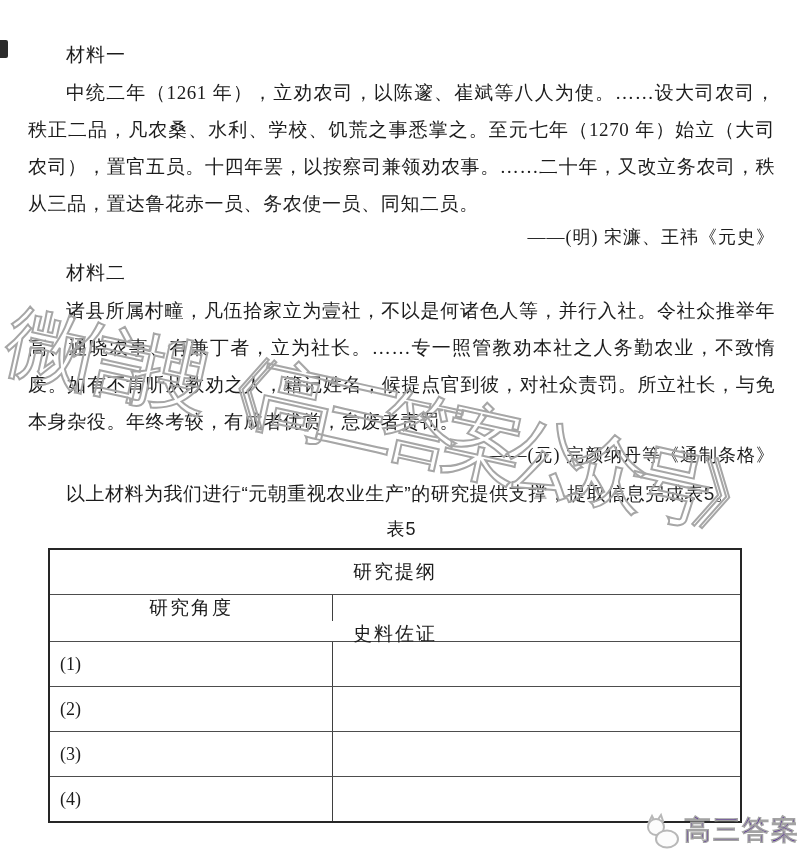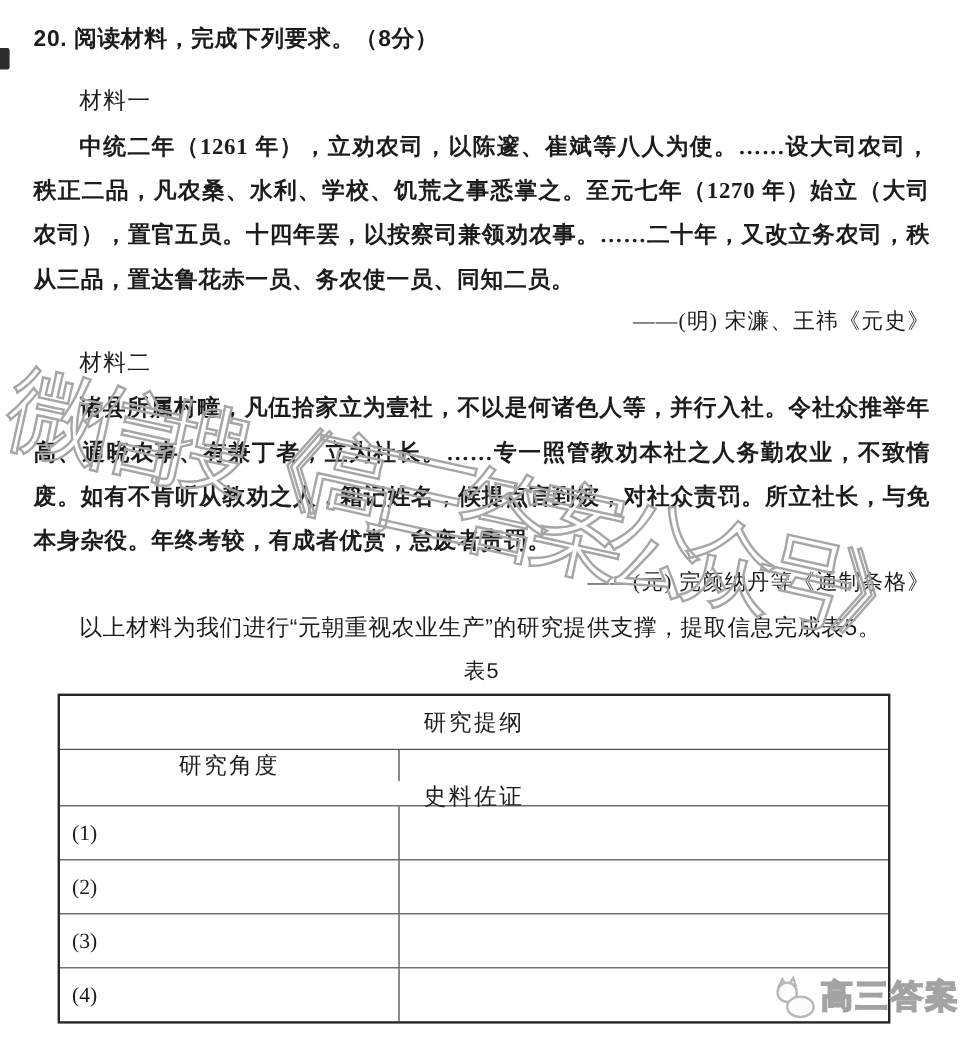--- a/index.html
+++ b/index.html
@@ -28,21 +28,21 @@
     letter-spacing:0.5px;
   }
   .mat-label{
     font-family:"Liberation Sans","DejaVu Sans",sans-serif;
     font-weight:normal;font-size:19px;line-height:26px;
     margin:24px 0 0 38px;letter-spacing:1px;
   }
   .mat-para{
     margin:6px 0 0 0;
     font-size:19px;line-height:37px;letter-spacing:0.6px;
-    text-align:justify;text-indent:2em;font-weight:bold;
+    text-align:justify;text-indent:2em;
   }
   .source{
     font-size:18px;line-height:26px;text-align:right;
     margin-top:2px;letter-spacing:1px;
   }
   .task{
     font-family:"Liberation Sans","DejaVu Sans",sans-serif;
     font-size:19px;line-height:28px;text-indent:2em;
     margin-top:12px;letter-spacing:0.5px;
   }
@@ -86,34 +86,33 @@
     color:transparent;
     -webkit-text-stroke:2px #a6a6a6;
     pointer-events:none;z-index:5;
   }
   .brand{
     position:absolute;left:644px;top:810px;
     display:flex;align-items:center;gap:2px;z-index:6;
   }
   .brand-text{
     font-family:"Liberation Sans","DejaVu Sans",sans-serif;
-    font-weight:bold;font-size:27px;letter-spacing:2px;
-    color:#000000;
+    font-weight:normal;font-size:27px;letter-spacing:2px;
+    color:#4c1d95;
     -webkit-text-stroke:1.4px #a3a3a3;
   }
   .mascot{display:block;}
 </style>
 </head>
 <body>
 
 <div class="page">
 
   <div class="scan-mark"></div>
 
-  <div class="q-heading">20. 阅读材料，完成下列要求。（8分）</div>
 
   <div class="mat-label">材料一</div>
   <p class="mat-para">中统二年（1261 年），立劝农司，以陈邃、崔斌等八人为使。……设大司农司，秩正二品，凡农桑、水利、学校、饥荒之事悉掌之。至元七年（1270 年）始立（大司农司），置官五员。十四年罢，以按察司兼领劝农事。……二十年，又改立务农司，秩从三品，置达鲁花赤一员、务农使一员、同知二员。</p>
   <div class="source">——(明) 宋濂、王祎《元史》</div>
 
   <div class="mat-label" style="margin-top:10px">材料二</div>
   <p class="mat-para">诸县所属村疃，凡伍拾家立为壹社，不以是何诸色人等，并行入社。令社众推举年高、通晓农事、有兼丁者，立为社长。……专一照管教劝本社之人务勤农业，不致惰废。如有不肯听从教劝之人，籍记姓名，候提点官到彼，对社众责罚。所立社长，与免本身杂役。年终考较，有成者优赏，怠废者责罚。</p>
   <div class="source">——(元) 完颜纳丹等《通制条格》</div>
 
   <div class="task">以上材料为我们进行“元朝重视农业生产”的研究提供支撑，提取信息完成表5。</div>

